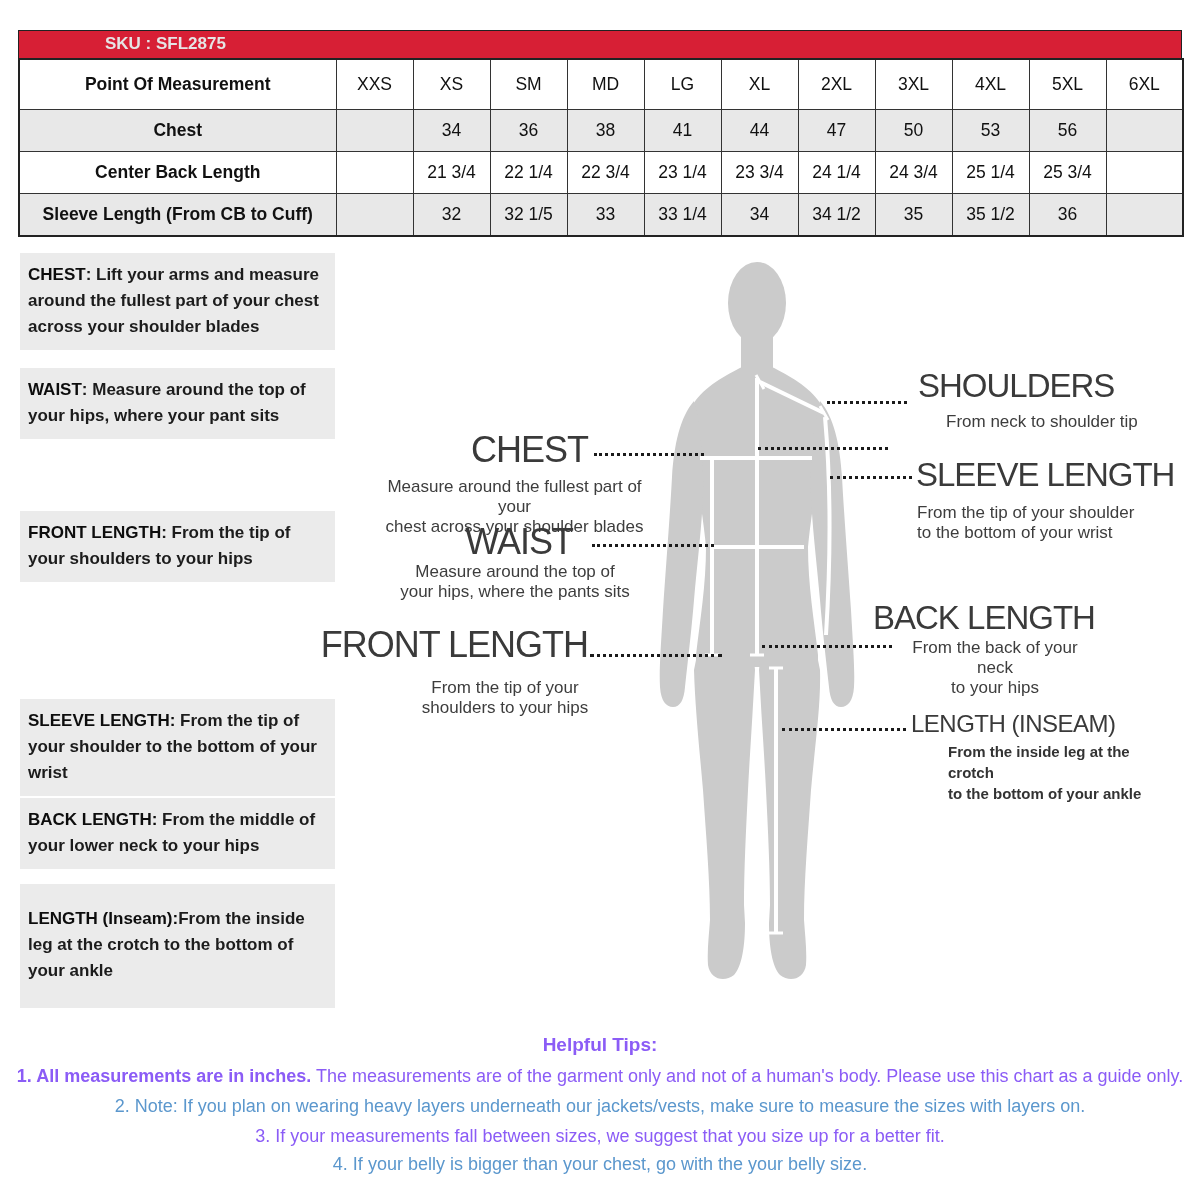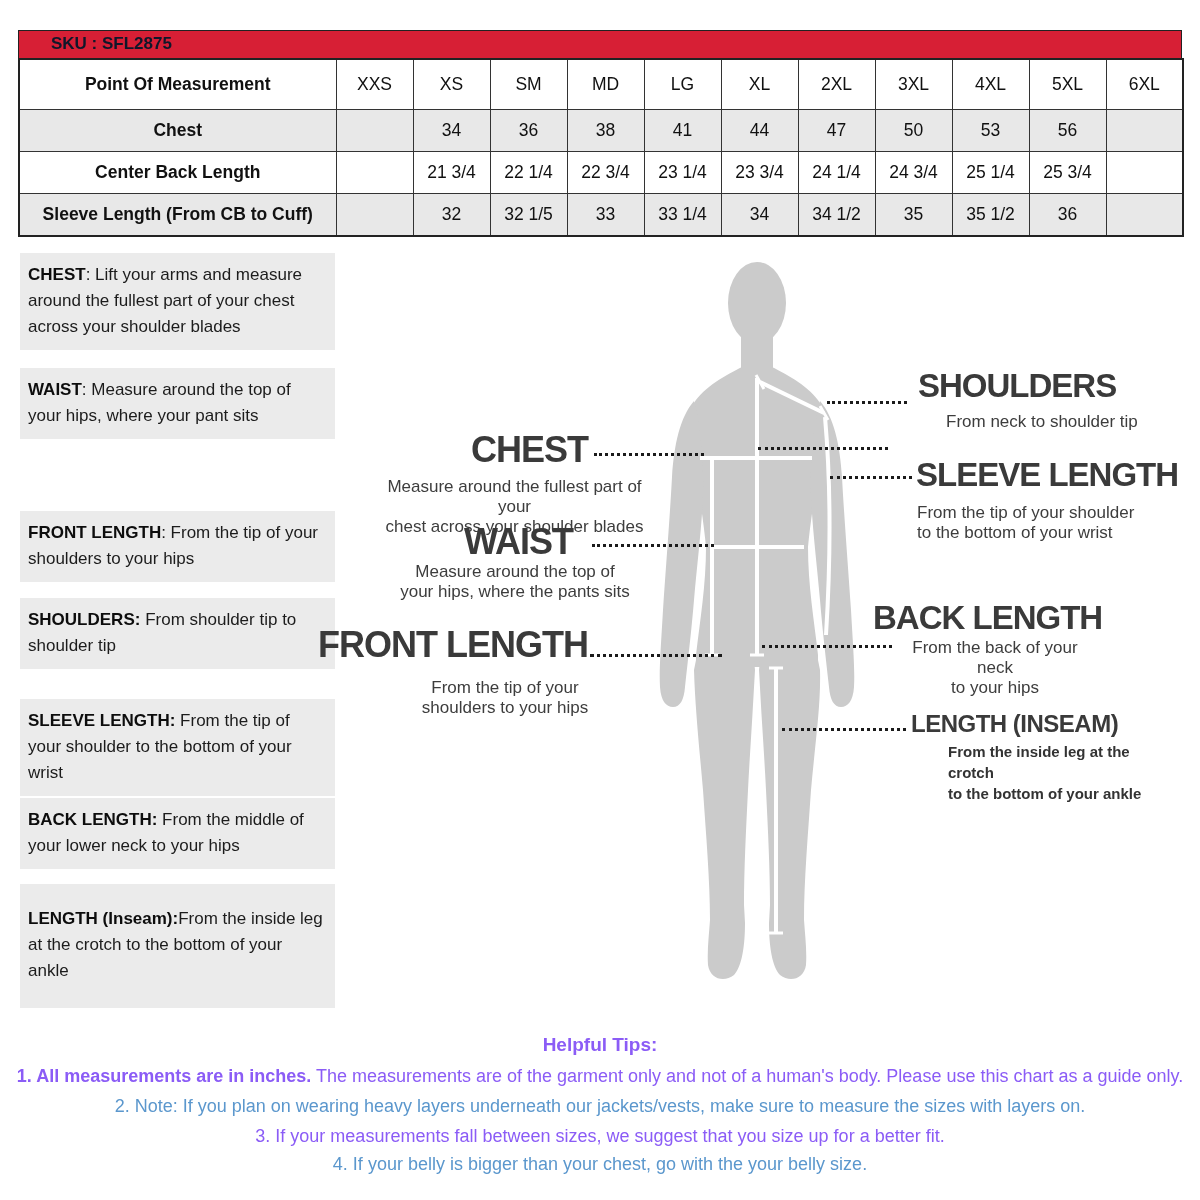--- a/index.html
+++ b/index.html
@@ -2,41 +2,41 @@
 <html><head>
 <meta charset="utf-8">
 <style>
   html,body{margin:0;padding:0;background:#fff;}
   .canvas{position:relative;width:1200px;height:1200px;background:#ffffff;
           font-family:"Liberation Sans",sans-serif;overflow:hidden;color:#1c1c1c;}
 
   
   .sku-bar{position:absolute;left:18px;top:30px;width:1164px;height:28px;
            background:#d71f35;border:1px solid #222;border-bottom:none;box-sizing:border-box;}
-  .sku-bar span{display:inline-block;padding-left:32px;line-height:26px;
-                color:#0f172a;font-weight:bold;font-size:17px;text-align:right;}
+  .sku-bar span{display:inline-block;padding-left:86px;line-height:26px;
+                color:#e5e5e5;font-weight:bold;font-size:17px;text-align:right;}
   table.size{position:absolute;left:18px;top:58px;width:1164px;
              border-collapse:collapse;table-layout:fixed;border:2px solid #222;}
   table.size th,table.size td{border:1px solid #333;text-align:center;
              font-size:17.5px;color:#111;padding:0;overflow:hidden;margin-top:23px;}
   table.size thead th{height:49px;font-weight:normal;background:#fff;}
   table.size tbody td{height:41px;font-weight:normal;}
   table.size tbody tr.shade{background:#e8e8e8;}
   table.size .rowlabel{font-weight:bold;}
   col.c0{width:317px;} col.cs{width:77px;}
 
   
   .lblock{position:absolute;left:20px;width:315px;background:#ebebeb;
           box-sizing:border-box;padding:9px 12px 10px 8px;
-          font-size:17px;line-height:26px;color:#1c1c1c;}
+          font-size:17px;line-height:26px;color:#1c1c1c;font-weight:bold;}
   .lblock b{color:#0d0d0d;}
   .lblock.tall{padding-top:22px;padding-bottom:24px;}
 
   
-  .dg-title{position:absolute;font-weight:bold;color:#3a3a3a;letter-spacing:-1px;white-space:nowrap;}
+  .dg-title{position:absolute;font-weight:normal;color:#3a3a3a;letter-spacing:-1px;white-space:nowrap;}
   .dg-desc{position:absolute;color:#3d3d3d;font-size:17px;line-height:20px;white-space:pre-line;}
   .t-big{font-size:36px;text-align:right;}
   .t-right{font-size:33px;text-align:left;}
   .t-inseam{font-size:24px;letter-spacing:-0.5px;}
   .d-center{text-align:center;}
   .d-inseam{font-size:15px;font-weight:600;color:#333;line-height:21px;}
   .leader{position:absolute;height:0;border-top:3px dotted #1b1b1b;}
 
   
   .tip-line{position:absolute;left:0;width:1200px;text-align:center;
@@ -126,21 +126,20 @@
           <td>35 1/2</td>
           <td>36</td>
           <td></td>
         </tr>
       </tbody>
   </table>
 
   <div class="lblock" style="top:253px"><b>CHEST</b><span>: Lift your arms  and measure around the fullest part of your chest across your shoulder blades</span></div>
   <div class="lblock" style="top:368px"><b>WAIST</b><span>:  Measure around the top of your hips, where your pant sits</span></div>
   <div class="lblock" style="top:511px"><b>FRONT LENGTH</b><span>: From the tip of your shoulders to your hips</span></div>
-  <div class="lblock" style="top:598px"><b>SHOULDERS:</b><span> From shoulder tip to shoulder tip</span></div>
   <div class="lblock" style="top:699px"><b>SLEEVE LENGTH:</b><span> From the tip of your shoulder to the bottom of your wrist</span></div>
   <div class="lblock" style="top:798px"><b>BACK LENGTH:</b><span> From the middle of your lower neck to your hips</span></div>
   <div class="lblock tall" style="top:884px"><b>LENGTH (Inseam):</b><span>From the inside leg at the crotch to the bottom of your ankle</span></div>
 
   <svg width="240" height="740" viewBox="0 0 240 740" style="position:absolute;left:640px;top:255px">
     <g fill="#cbcbcb">
       <ellipse cx="117" cy="48" rx="29" ry="41"></ellipse>
       <rect x="101" y="72" width="32" height="48"></rect>
       <path d="M102,112 C86,120 64,132 54,148 C46,162 50,185 54,205 C60,245 64,270 66,292 C66,330 60,365 56,400 L56,412 L178,412 L178,400 C174,365 168,330 168,292 C170,270 174,245 180,205 C184,185 188,162 180,148 C170,132 148,120 132,112 Z"></path>
       <path d="M54,146 C40,162 34,190 32,222 C30,260 26,310 23,355 C21,390 19,415 20,432 C21,446 26,452 33,452 C40,452 44,445 45,432 C48,405 52,370 54,345 C57,310 62,270 63,240 C64,205 60,172 56,154 Z"></path>

